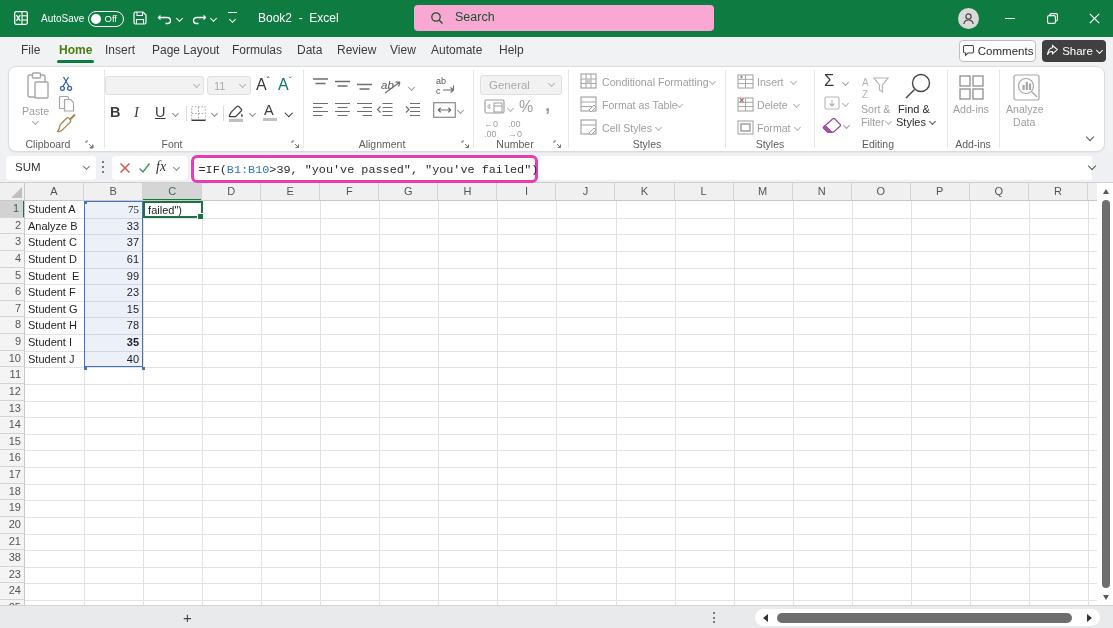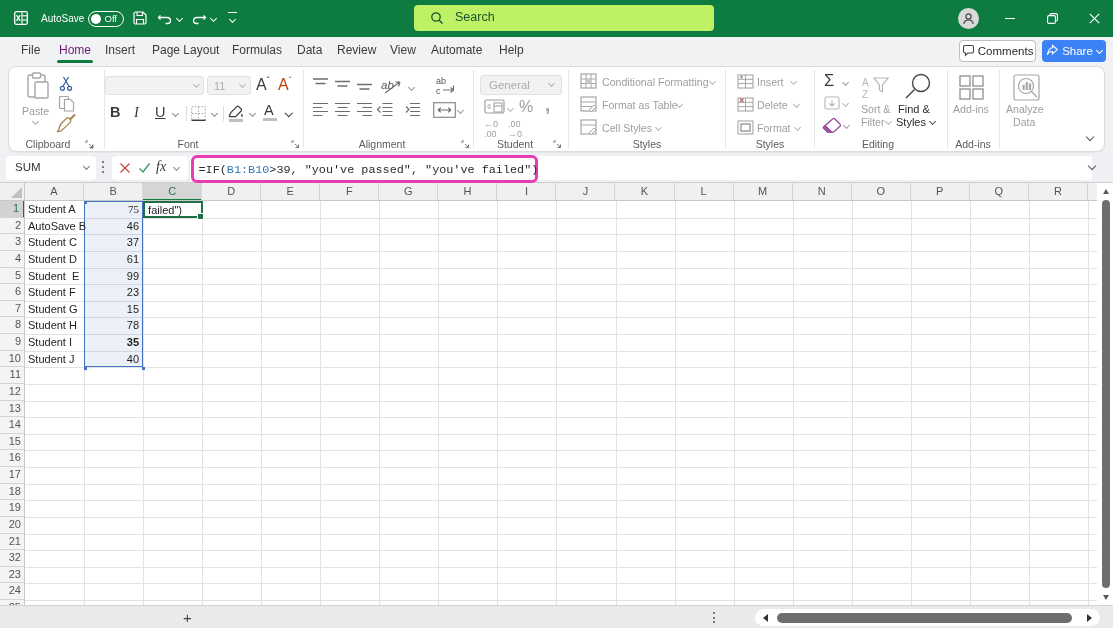--- a/index.html
+++ b/index.html
@@ -3,33 +3,33 @@
 <meta charset="utf-8">
 <style>
 * { margin:0; padding:0; box-sizing:border-box; }
 html,body { width:1113px; height:628px; overflow:hidden; }
 body { font-family:"Liberation Sans", sans-serif; position:relative; background:#fff; }
 .abs { position:absolute; }
 
 
 #titlebar { position:absolute; left:0; top:0; width:1113px; height:37px; background:#0e7c41; color:#fff; }
 #titlebar .txt { position:absolute; color:#fff; font-size:10.4px; line-height:37px; }
-#searchbox { position:absolute; left:414px; top:5px; width:300px; height:26px; background:#bef264; border-radius:4px; }
+#searchbox { position:absolute; left:414px; top:5px; width:300px; height:26px; background:#f9a8d4; border-radius:4px; }
 #searchbox span { position:absolute; left:41px; top:5px; font-size:12.5px; color:#19512f; }
 .chv { display:inline-block; width:5px; height:5px; border-right:1.4px solid #fff; border-bottom:1.4px solid #fff; transform:rotate(45deg); }
 .chvb { display:block; width:5px; height:5px; border-right:1.4px solid #fff; border-bottom:1.4px solid #fff; transform:rotate(45deg); }
 .chvg { display:block; width:5px; height:5px; border-right:1.3px solid #616161; border-bottom:1.3px solid #616161; transform:rotate(45deg); }
 
 
 #tabrow { position:absolute; left:0; top:37px; width:1113px; height:29px; background:#f1f2f3; }
 .tab { position:absolute; top:0; height:29px; line-height:27px; font-size:12px; color:#3b3b3b; }
-.tab.sel { color:#701a75; font-weight:normal; }
+.tab.sel { color:#4d7c0f; font-weight:bold; }
 .tab.sel::after { content:""; position:absolute; left:-2px; right:-2px; bottom:3.5px; height:2.6px; background:#0e7c41; border-radius:2px; }
 #commentsBtn { position:absolute; left:959px; top:3px; width:77px; height:22px; background:#fff; border:1px solid #bfbfbf; border-radius:4px; font-size:11.5px; color:#2b2b2b; text-align:center; line-height:20px; white-space:nowrap; }
-#shareBtn { position:absolute; left:1042px; top:3px; width:64px; height:22px; background:#3b82f6; border-radius:4px; font-size:11.5px; color:#fff; text-align:center; line-height:22px; white-space:nowrap; }
+#shareBtn { position:absolute; left:1042px; top:3px; width:64px; height:22px; background:#404040; border-radius:4px; font-size:11.5px; color:#fff; text-align:center; line-height:22px; white-space:nowrap; }
 
 
 #ribbonband { position:absolute; left:0; top:66px; width:1113px; height:87px; background:#f1f2f3; }
 #ribboncard { position:absolute; left:8px; top:0px; width:1097px; height:86px; background:#fff; border:1px solid #dcdcdc; border-radius:8px; box-shadow:0 1px 2px rgba(0,0,0,0.06); }
 .sep { position:absolute; top:4px; height:78px; width:1px; background:#e6e6e6; }
 .glabel { position:absolute; bottom:3px; font-size:10.5px; color:#5c5c5c; text-align:center; }
 .launch { position:absolute; bottom:4px; width:9px; height:9px; }
 .launch svg { display:block; }
 .rbtxt { font-size:10.6px; color:#9e9e9e; }
 
@@ -105,20 +105,21 @@
     <path d="M12.5 5.5 L14.5 7.5 L12.5 9.5" fill="none" stroke="#fff" stroke-width="1.3"></path>
     <path d="M14.2 7.5 L6 7.5 Q2.5 7.5 2.5 10.8 Q2.5 13.5 5.5 13.5 L7.5 13.5" fill="none" stroke="#fff" stroke-width="1.3"></path>
   </svg>
   <div class="abs" style="left:211px;top:16px">
       <span class="chvb"></span>
     </div>
   <div class="abs" style="left:228px;top:12px;width:9px;height:1.4px;background:#fff"></div>
   <div class="abs" style="left:229.5px;top:17px">
       <span class="chvb"></span>
     </div>
+  <div class="txt" style="left:258px;font-size:12px">Book2&nbsp;&nbsp;-&nbsp;&nbsp;Excel</div>
   <div id="searchbox">
     <svg class="abs" style="left:16px;top:6px" width="14" height="14" viewBox="0 0 14 14">
       <circle cx="6" cy="6" r="4.2" fill="none" stroke="#19512f" stroke-width="1.3"></circle>
       <line x1="9.2" y1="9.2" x2="12.5" y2="12.5" stroke="#19512f" stroke-width="1.3"></line>
     </svg>
     <span>Search</span>
   </div>
   <div class="abs" style="left:958px;top:8px;width:21px;height:21px;border-radius:50%;background:#d9d9d9">
     <svg class="abs" style="left:3px;top:3px" width="15" height="15" viewBox="0 0 15 15">
       <circle cx="7.5" cy="5.5" r="2.6" fill="none" stroke="#474747" stroke-width="1.2"></circle>
@@ -193,21 +194,21 @@
 
   <div class="abs" style="left:105px;top:10px;width:99px;height:19px;border:1px solid #e0e0e0;border-radius:3px;background:#f2f2f2"></div>
   <div class="abs" style="left:194px;top:16px">
       <span class="chvg" style="border-color:#b5b5b5"></span>
     </div>
   <div class="abs" style="left:207px;top:10px;width:44px;height:19px;border:1px solid #e0e0e0;border-radius:3px;background:#f2f2f2;font-size:11px;color:#ababab;padding:3px 0 0 6px">11</div>
   <div class="abs" style="left:240px;top:16px">
       <span class="chvg" style="border-color:#b5b5b5"></span>
     </div>
   <div class="abs" style="left:256px;top:9px;font-size:16px;color:#3b3b3b">A<span style="font-size:9px;vertical-align:7px">ˆ</span></div>
-  <div class="abs" style="left:278px;top:9px;font-size:16px;color:#c2410c">A<span style="font-size:9px;vertical-align:7px">ˇ</span></div>
+  <div class="abs" style="left:278px;top:9px;font-size:16px;color:#0f766e">A<span style="font-size:9px;vertical-align:7px">ˇ</span></div>
   <div class="abs" style="left:110px;top:38px;font-size:14.5px;font-weight:bold;color:#3b3b3b">B</div>
   <div class="abs" style="left:134px;top:38px;font-size:14.5px;font-style:italic;color:#3b3b3b;font-family:'Liberation Serif',serif">I</div>
   <div class="abs" style="left:155px;top:38px;font-size:14.5px;text-decoration:underline;color:#3b3b3b">U</div>
   <div class="abs" style="left:173px;top:45px">
       <span class="chvg" style="border-color:#8a8a8a"></span>
     </div>
   <div class="abs" style="left:186px;top:40px;width:1px;height:15px;background:#dcdcdc"></div>
   <svg class="abs" style="left:191px;top:40px" width="15" height="15" viewBox="0 0 15 15">
     <rect x="0.7" y="0.7" width="13.6" height="13.6" fill="none" stroke="#a9a9a9" stroke-width="1" stroke-dasharray="1.6 1.6"></rect>
     <line x1="7.5" y1="1" x2="7.5" y2="14" stroke="#a9a9a9" stroke-width="1" stroke-dasharray="1.6 1.6"></line>
@@ -224,21 +225,21 @@
     <rect x="1" y="14.8" width="14" height="3.2" fill="#bfbfbf"></rect>
   </svg>
   <div class="abs" style="left:250px;top:45px">
       <span class="chvg" style="border-color:#8a8a8a"></span>
     </div>
   <div class="abs" style="left:264px;top:36px;font-size:14.5px;color:#3b3b3b">A</div>
   <div class="abs" style="left:263px;top:51.5px;width:14px;height:3.2px;background:#bfbfbf"></div>
   <div class="abs" style="left:286px;top:44px">
       <span class="chvg" style="width:5.5px;height:5.5px;border-width:1.7px;border-color:#1e1e1e"></span>
     </div>
-  <div class="glabel" style="left:148px;width:80px">Font</div>
+  <div class="glabel" style="left:132px;width:80px">Font</div>
   <div class="launch" style="left:291px">
     <svg width="9" height="9" viewBox="0 0 9 9">
         <path d="M1 3 L1 1 L3 1 M4 4 L7.5 7.5 M7.5 4.5 L7.5 7.5 L4.5 7.5" stroke="#777" stroke-width="1" fill="none"></path>
       </svg>
   </div>
   <div class="sep" style="left:303px"></div>
 
   <svg class="abs" style="left:313px;top:12px" width="60" height="14" viewBox="0 0 60 14">
     <g stroke="#6e6e6e" stroke-width="1.3" fill="none">
       <path d="M0 1 L15 1 M2.5 5.5 L12.5 5.5"></path>
@@ -292,21 +293,21 @@
     <rect x="10" y="4" width="8" height="9" fill="none" stroke="#9e9e9e" stroke-width="1"></rect>
     <line x1="10" y1="7" x2="18" y2="7" stroke="#9e9e9e" stroke-width="1"></line>
   </svg>
   <div class="abs" style="left:508px;top:40px">
       <span class="chvg" style="border-color:#b5b5b5"></span>
     </div>
   <div class="abs" style="left:519px;top:32px;font-size:16px;color:#9e9e9e">%</div>
   <div class="abs" style="left:545px;top:28px;font-size:19px;color:#9e9e9e;font-weight:bold">,</div>
   <div class="abs" style="left:484px;top:53px;font-size:9px;color:#9e9e9e">←0<br>.00</div>
   <div class="abs" style="left:508px;top:53px;font-size:9px;color:#9e9e9e">.00<br>→0</div>
-  <div class="glabel" style="left:475px;width:80px">Student</div>
+  <div class="glabel" style="left:475px;width:80px">Number</div>
   <div class="launch" style="left:553px">
     <svg width="9" height="9" viewBox="0 0 9 9">
         <path d="M1 3 L1 1 L3 1 M4 4 L7.5 7.5 M7.5 4.5 L7.5 7.5 L4.5 7.5" stroke="#777" stroke-width="1" fill="none"></path>
       </svg>
   </div>
   <div class="sep" style="left:568px"></div>
 
   <svg class="abs" style="left:580px;top:7px" width="17" height="16" viewBox="0 0 17 16">
     <rect x="1" y="1" width="15" height="14" fill="none" stroke="#a6a6a6" stroke-width="1.2"></rect>
     <line x1="1" y1="6" x2="16" y2="6" stroke="#a6a6a6"></line>
@@ -507,21 +508,21 @@
       <div class="rh" style="top: 182.93px; height: 16.63px; line-height: 15.63px;">12</div>
       <div class="rh" style="top: 199.56px; height: 16.63px; line-height: 15.63px;">13</div>
       <div class="rh" style="top: 216.19px; height: 16.63px; line-height: 15.63px;">14</div>
       <div class="rh" style="top: 232.82px; height: 16.63px; line-height: 15.63px;">15</div>
       <div class="rh" style="top: 249.45px; height: 16.63px; line-height: 15.63px;">16</div>
       <div class="rh" style="top: 266.08px; height: 16.63px; line-height: 15.63px;">17</div>
       <div class="rh" style="top: 282.71px; height: 16.63px; line-height: 15.63px;">18</div>
       <div class="rh" style="top: 299.34px; height: 16.63px; line-height: 15.63px;">19</div>
       <div class="rh" style="top: 315.97px; height: 16.63px; line-height: 15.63px;">20</div>
       <div class="rh" style="top: 332.6px; height: 16.63px; line-height: 15.63px;">21</div>
-      <div class="rh" style="top: 349.23px; height: 16.63px; line-height: 15.63px;">32</div>
+      <div class="rh" style="top: 349.23px; height: 16.63px; line-height: 15.63px;">38</div>
       <div class="rh" style="top: 365.86px; height: 16.63px; line-height: 15.63px;">23</div>
       <div class="rh" style="top: 382.49px; height: 16.63px; line-height: 15.63px;">24</div>
       <div class="rh" style="top: 399.12px; height: 16.63px; line-height: 15.63px;">25</div>
     </div>
   <div id="cells">
       <div class="ghl" style="top: 399px;"></div>
       <div class="ghl" style="top: 382px;"></div>
       <div class="ghl" style="top: 366px;"></div>
       <div class="ghl" style="top: 349px;"></div>
       <div class="ghl" style="top: 333px;"></div>
@@ -566,22 +567,22 @@
         <div class="hdl" style="left: -1.5px; top: -1.5px;"></div>
         <div class="hdl" style="left: 57.3px; top: -1.5px;"></div>
         <div class="hdl" style="left: -1.5px; top: 164.5px;"></div>
         <div class="hdl" style="left: 57.3px; top: 164.5px;"></div>
       </div>
     <div id="active">
         <div class="cell" style="left:3px;top:-1px">failed")</div>
       </div>
   <div class="cell" style="left: 3px; top: 0px; width: 55px;">Student A</div>
       <div class="cell num" style="left: 59.05px; top: 0px; width: 55px; font-family: Liberation Serif, serif;">75</div>
-      <div class="cell" style="left: 3px; top: 16.63px; width: 55px;">AutoSave B</div>
-      <div class="cell num" style="left: 59.05px; top: 16.63px; width: 55px;">46</div>
+      <div class="cell" style="left: 3px; top: 16.63px; width: 55px;">Analyze B</div>
+      <div class="cell num" style="left: 59.05px; top: 16.63px; width: 55px;">33</div>
       <div class="cell" style="left: 3px; top: 33.26px; width: 55px;">Student C</div>
       <div class="cell num" style="left: 59.05px; top: 33.26px; width: 55px;">37</div>
       <div class="cell" style="left: 3px; top: 49.89px; width: 55px;">Student D</div>
       <div class="cell num" style="left: 59.05px; top: 49.89px; width: 55px;">61</div>
       <div class="cell" style="left: 3px; top: 66.52px; width: 55px;">Student  E</div>
       <div class="cell num" style="left: 59.05px; top: 66.52px; width: 55px;">99</div>
       <div class="cell" style="left: 3px; top: 83.15px; width: 55px;">Student F</div>
       <div class="cell num" style="left: 59.05px; top: 83.15px; width: 55px;">23</div>
       <div class="cell" style="left: 3px; top: 99.78px; width: 55px;">Student G</div>
       <div class="cell num" style="left: 59.05px; top: 99.78px; width: 55px;">15</div>

